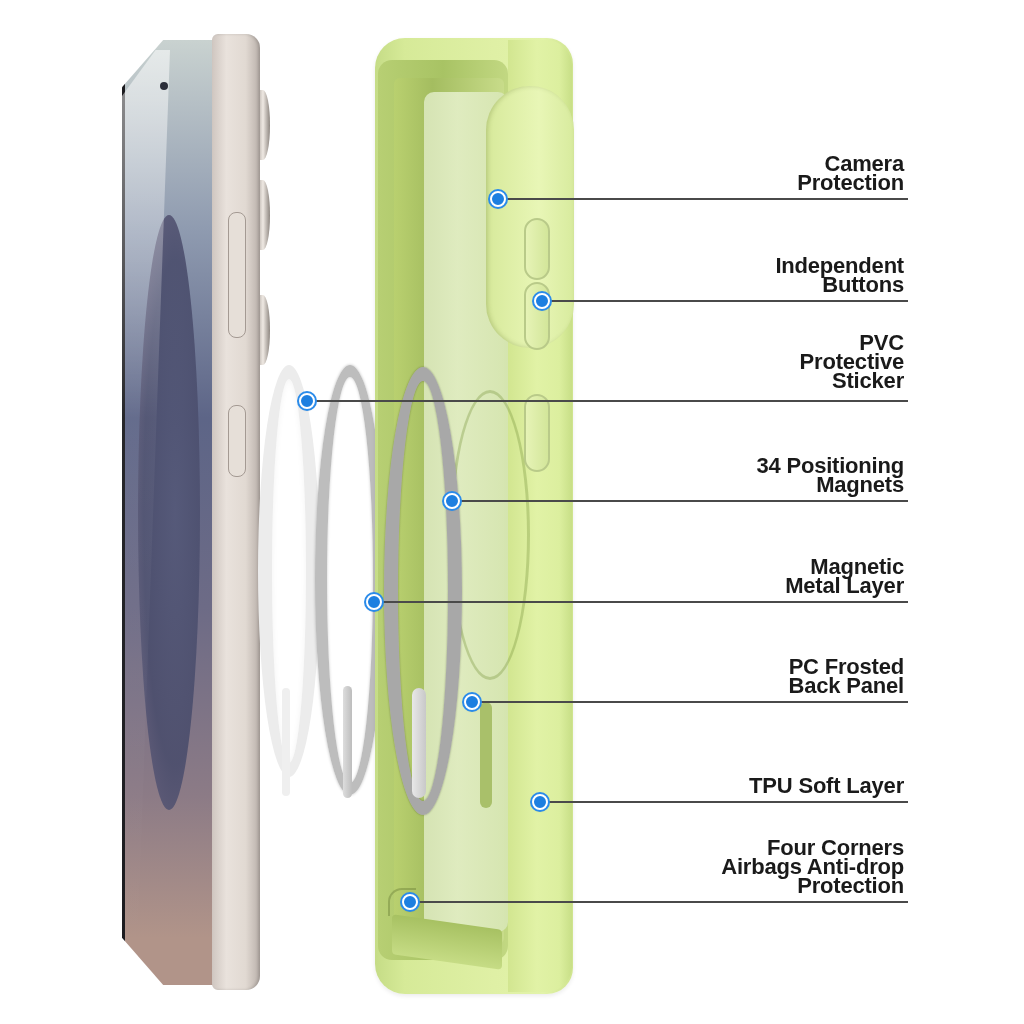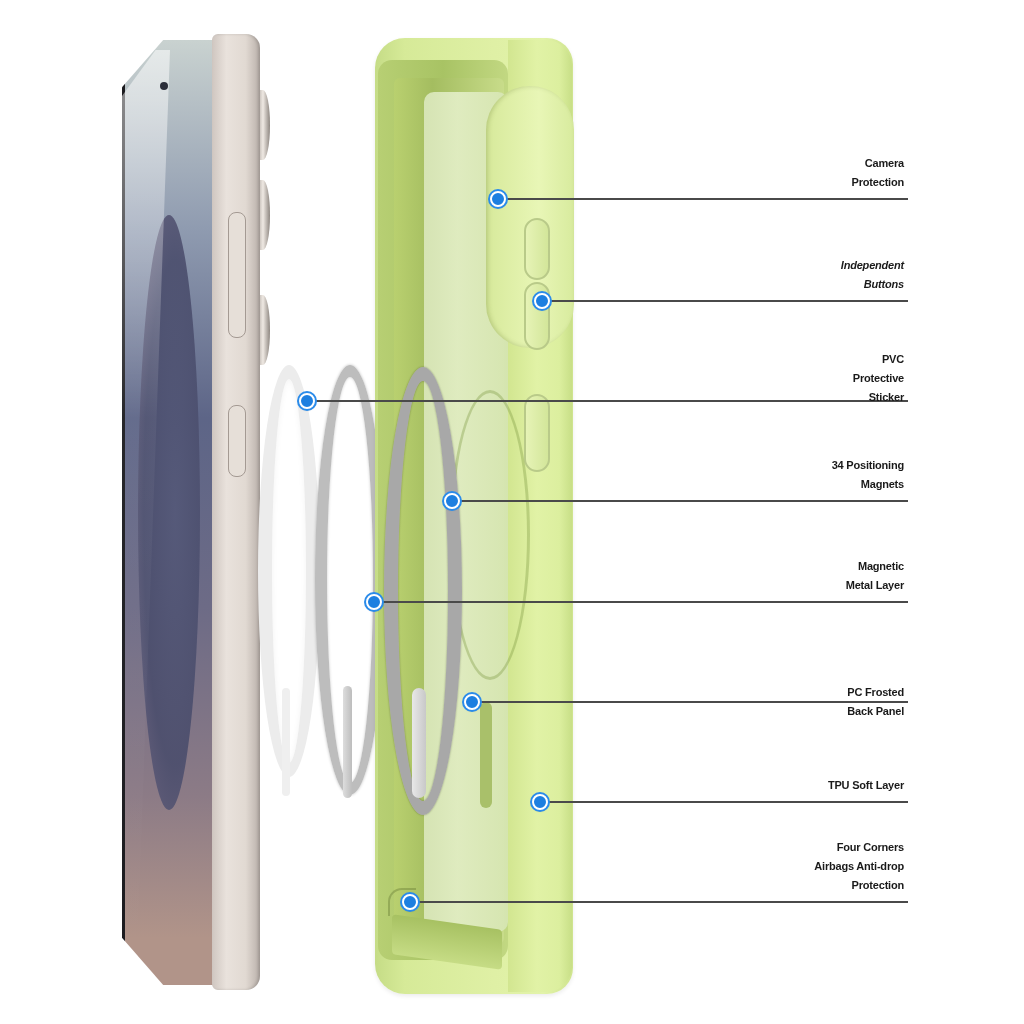--- a/index.html
+++ b/index.html
@@ -68,21 +68,21 @@
   .slot-left { left:412px; top:688px; width:14px; height:110px; border-radius:7px; background:linear-gradient(90deg,#e8e8e8,#c8c8c8); }
   .slot-right { left:480px; top:702px; width:12px; height:106px; border-radius:6px; background:#a9c06a; }
   .bottom-port { left:392px; top:922px; width:110px; height:40px;
     background: linear-gradient(180deg, #a7c162, #c6dc85); transform: skewY(8deg); border-radius:4px; }
   .airbag-corner { left:388px; top:888px; width:26px; height:26px; border-radius:50% 0 0 0; border-left:2px solid rgba(100,120,50,.4); border-top:2px solid rgba(100,120,50,.4); }
 
   
   .callout-line { height:1.5px; background:#4a4a4a; }
   .dot { width:16px; height:16px; border-radius:50%; box-sizing:border-box;
     background:#1d7fe0; border:2.5px solid #ffffff; box-shadow: 0 0 0 2px #2a8bea, 0 1px 2px rgba(0,0,0,.3); }
-  .label { right:120px; width:200px; text-align:right; font-size:11px; line-height:19px; font-weight:bold; color:#1a1a1a; letter-spacing:-0.2px; white-space:pre-line; }
+  .label { right:120px; width:200px; text-align:right; font-size:22px; line-height:19px; font-weight:bold; color:#1a1a1a; letter-spacing:-0.2px; white-space:pre-line; }
 </style>
 </head>
 <body>
 
 <div class="abs phone-screen"></div>
 <div class="abs screen-curve"></div>
 <div class="abs screen-glare"></div>
 <div class="abs punch-hole"></div>
 <div class="abs cam-bump" style="top:90px"></div>
 <div class="abs cam-bump" style="top:180px"></div>
@@ -112,38 +112,38 @@
 <div class="abs bottom-port"></div>
 <div class="abs airbag-corner"></div>
 
 <div id="callouts">
     <div class="abs callout-line" style="left: 498px; top: 198px; width: 410px;"></div>
     <div class="abs dot" style="left: 490px; top: 191px;"></div>
     <div class="abs label" style="top: 154px;">Camera
 Protection</div>
     <div class="abs callout-line" style="left: 542px; top: 300px; width: 366px;"></div>
     <div class="abs dot" style="left: 534px; top: 293px;"></div>
-    <div class="abs label" style="top: 256px; font-style: italic;">Independent
+    <div class="abs label" style="top: 256px;">Independent
 Buttons</div>
     <div class="abs callout-line" style="left: 307px; top: 400px; width: 601px;"></div>
     <div class="abs dot" style="left: 299px; top: 393px;"></div>
-    <div class="abs label" style="top: 350px;">PVC
+    <div class="abs label" style="top: 333px;">PVC
 Protective
 Sticker</div>
     <div class="abs callout-line" style="left: 452px; top: 500px; width: 456px;"></div>
     <div class="abs dot" style="left: 444px; top: 493px;"></div>
     <div class="abs label" style="top: 456px;">34 Positioning
 Magnets</div>
     <div class="abs callout-line" style="left: 374px; top: 601px; width: 534px;"></div>
     <div class="abs dot" style="left: 366px; top: 594px;"></div>
     <div class="abs label" style="top: 557px; text-align: right;">Magnetic
 Metal Layer</div>
     <div class="abs callout-line" style="left: 472px; top: 701px; width: 436px;"></div>
     <div class="abs dot" style="left: 464px; top: 694px;"></div>
-    <div class="abs label" style="top: 657px; margin-top: 26px;">PC Frosted
+    <div class="abs label" style="top: 657px;">PC Frosted
 Back Panel</div>
     <div class="abs callout-line" style="left: 540px; top: 801px; width: 368px;"></div>
     <div class="abs dot" style="left: 532px; top: 794px;"></div>
     <div class="abs label" style="top: 776px;">TPU Soft Layer</div>
     <div class="abs callout-line" style="left: 410px; top: 901px; width: 498px;"></div>
     <div class="abs dot" style="left: 402px; top: 894px;"></div>
     <div class="abs label" style="top: 838px;">Four Corners
 Airbags Anti-drop
 Protection</div>
   </div>

